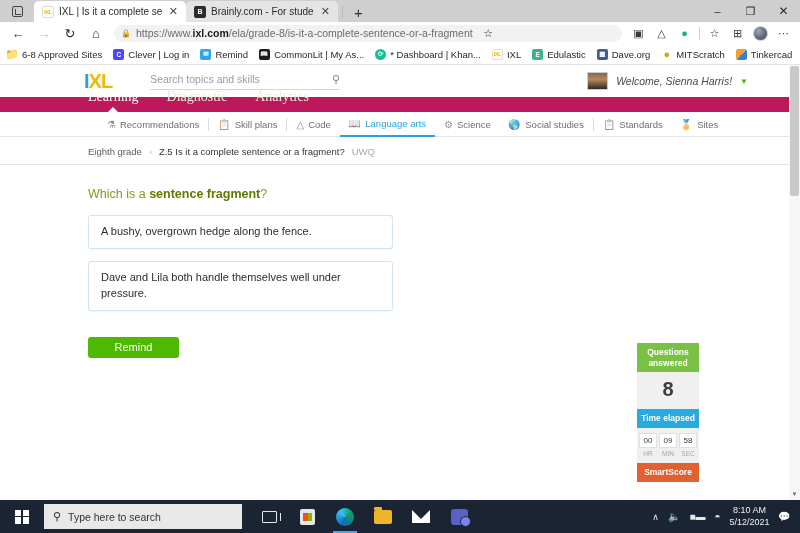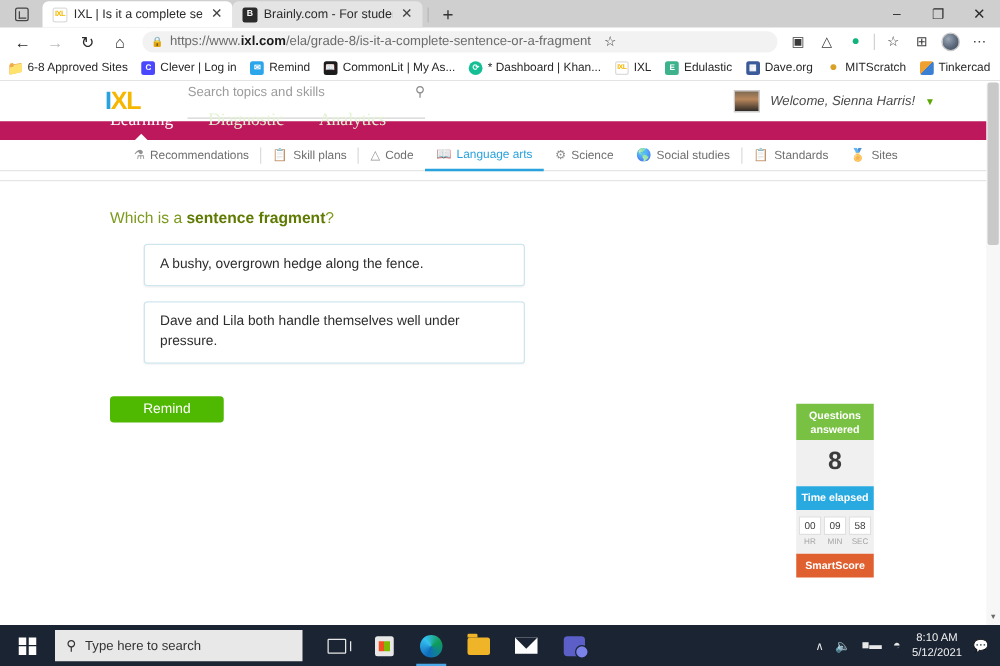--- a/index.html
+++ b/index.html
@@ -109,21 +109,21 @@
     height: 32px; background: #ffffff; display: flex; align-items: center; padding: 0 12px;
   }
   .ixl-logo {
     margin-left: 72px; display: flex; align-items: center; height: 19px;
     font-weight: 900; font-size: 20px; letter-spacing: -1px;
   }
   .ixl-logo .i { color: #2aa2dd; }
   .ixl-logo .xl { color: #f5b700; }
   .searchwrap {
     margin-left: 38px; width: 190px; border-bottom: 1px solid #d4d4d4;
-    display: flex; align-items: center; padding-bottom: 14px;
+    display: flex; align-items: center; padding-bottom: 3px;
   }
   .searchwrap input {
     border: none; outline: none; flex: 1; font-size: 10.5px; color: #555;
     font-family: "Liberation Sans", sans-serif; background: transparent;
   }
   .searchwrap input::placeholder { color: #9b9b9b; }
   .search-ic { font-size: 11px; color: #8b8b8b; }
   .welcome { margin-left: auto; display: flex; align-items: center; gap: 8px; margin-right: 40px; }
   .welcome-avatar {
     width: 21px; height: 18px;
@@ -174,21 +174,20 @@
 
   .content { display: flex; padding: 0 0 0 88px; position: relative; }
   .qcol { width: 530px; padding-top: 22px; }
   .qprompt { font-size: 12.5px; color: #7c9a1e; margin-bottom: 14px; }
   .qprompt b { color: #5f7a00; font-weight: bold; }
   .choice {
     width: 305px; min-height: 33px; border: 1px solid #cfe6ef; border-radius: 3px;
     background: #fff; display: flex; align-items: center;
     padding: 8px 12px; margin-bottom: 12px; font-size: 11px; color: #2d2d2d; line-height: 1.45;
     box-shadow: 0 1px 1px rgba(0,0,0,.04);
-    margin-left: 27px;
   }
   .submit-btn {
     margin-top: 14px; width: 91px; height: 21px; background: #4fb800;
     border: none; border-radius: 3px; color: #fff; font-size: 11px;
     font-family: "Liberation Sans", sans-serif; cursor: pointer;
   }
 
   .scorecol { position: absolute; left: 637px; top: 178px; width: 62px; }
   .sc-head {
     text-align: center; color: #fff; font-size: 8.5px; font-weight: bold;
@@ -406,20 +405,26 @@
       <div class="snitem">
         <span class="sn-ic">📋</span>
         <span>Standards</span>
       </div>
       <div class="snitem">
         <span class="sn-ic">🏅</span>
         <span>Sites</span>
       </div>
     </div>
 
+    <div class="breadcrumb">
+      <span>Eighth grade</span>
+      <span class="bc-sep">›</span>
+      <span class="bc-skill">Z.5 Is it a complete sentence or a fragment?</span>
+      <span class="bc-code">UWQ</span>
+    </div>
     <div class="bc-rule"></div>
 
     <div class="content">
       <div class="qcol">
         <div class="qprompt"><span>Which is a </span><b>sentence fragment</b><span>?</span></div>
         <div class="choice">A bushy, overgrown hedge along the fence.</div>
         <div class="choice">Dave and Lila both handle themselves well under pressure.</div>
         <button class="submit-btn">Remind</button>
       </div>
 

